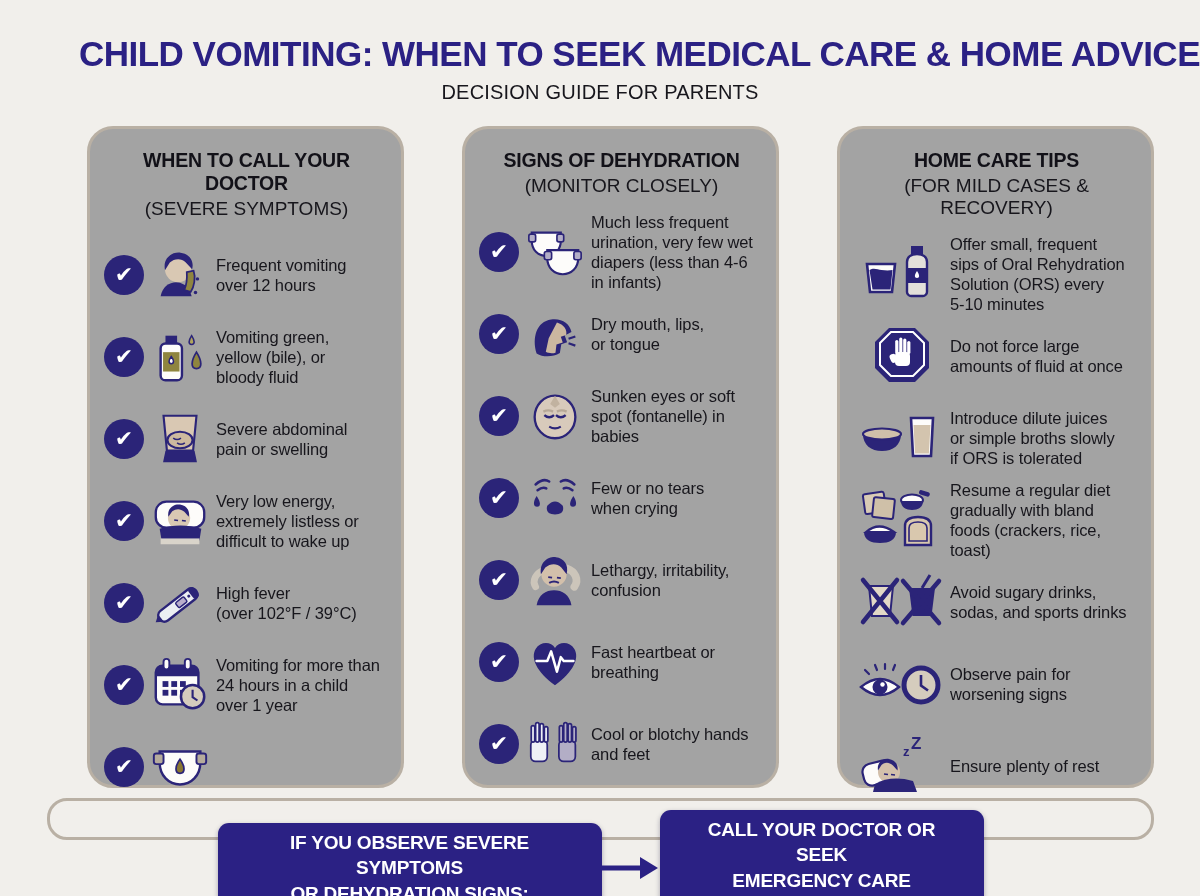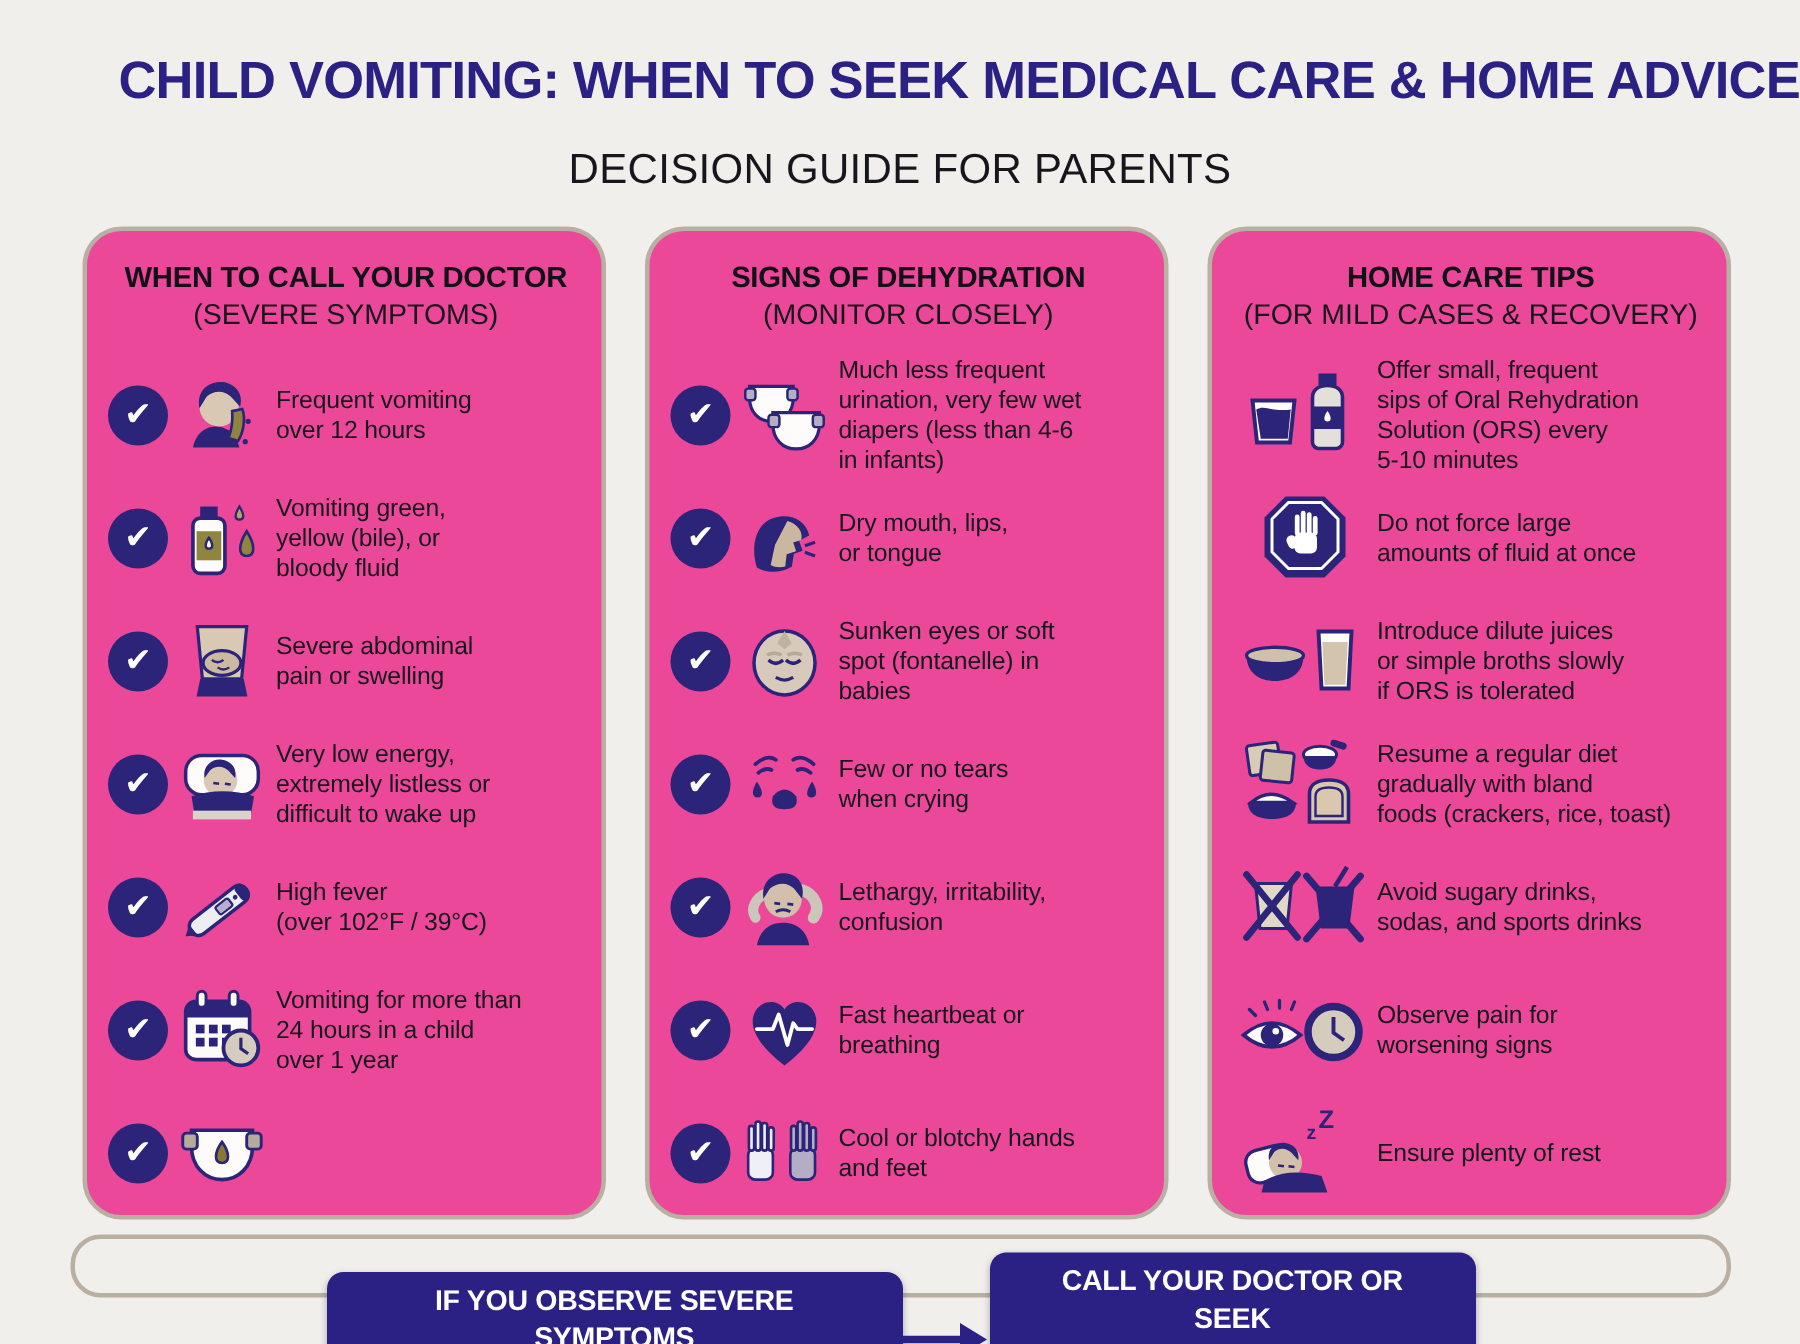--- a/index.html
+++ b/index.html
@@ -14,40 +14,41 @@
     text-align:right;
     margin-top:36px;
     font-size:35px;
     font-weight:700;
     letter-spacing:-0.5px;
     color:#2b2184;
     line-height:1.05;
   }
   .page-subtitle {
     text-align:center;
-    margin-top:24px;
-    font-size:28px;
+    margin-top:8px;
+    font-size:20px;
     font-weight:400;
     color:#17161c;
     letter-spacing:0.2px;
   }
   .columns {
     display:flex;
     gap:26px;
     margin:22px 46px 0 55px;
     height:662px;
   }
   .card {
     flex:1;
-    background:#ec4899;
+    background:#a3a3a3;
     border:3px solid #b9b0a4;
     border-radius:26px;
     padding:20px 12px 8px 14px;
     display:flex;
     flex-direction:column;
+    margin-left:32px;
   }
   .card-title {
     text-align:center;
     font-size:19.5px;
     font-weight:700;
     letter-spacing:-0.2px;
     color:#121118;
   }
   .card-subtitle {
     text-align:center;

